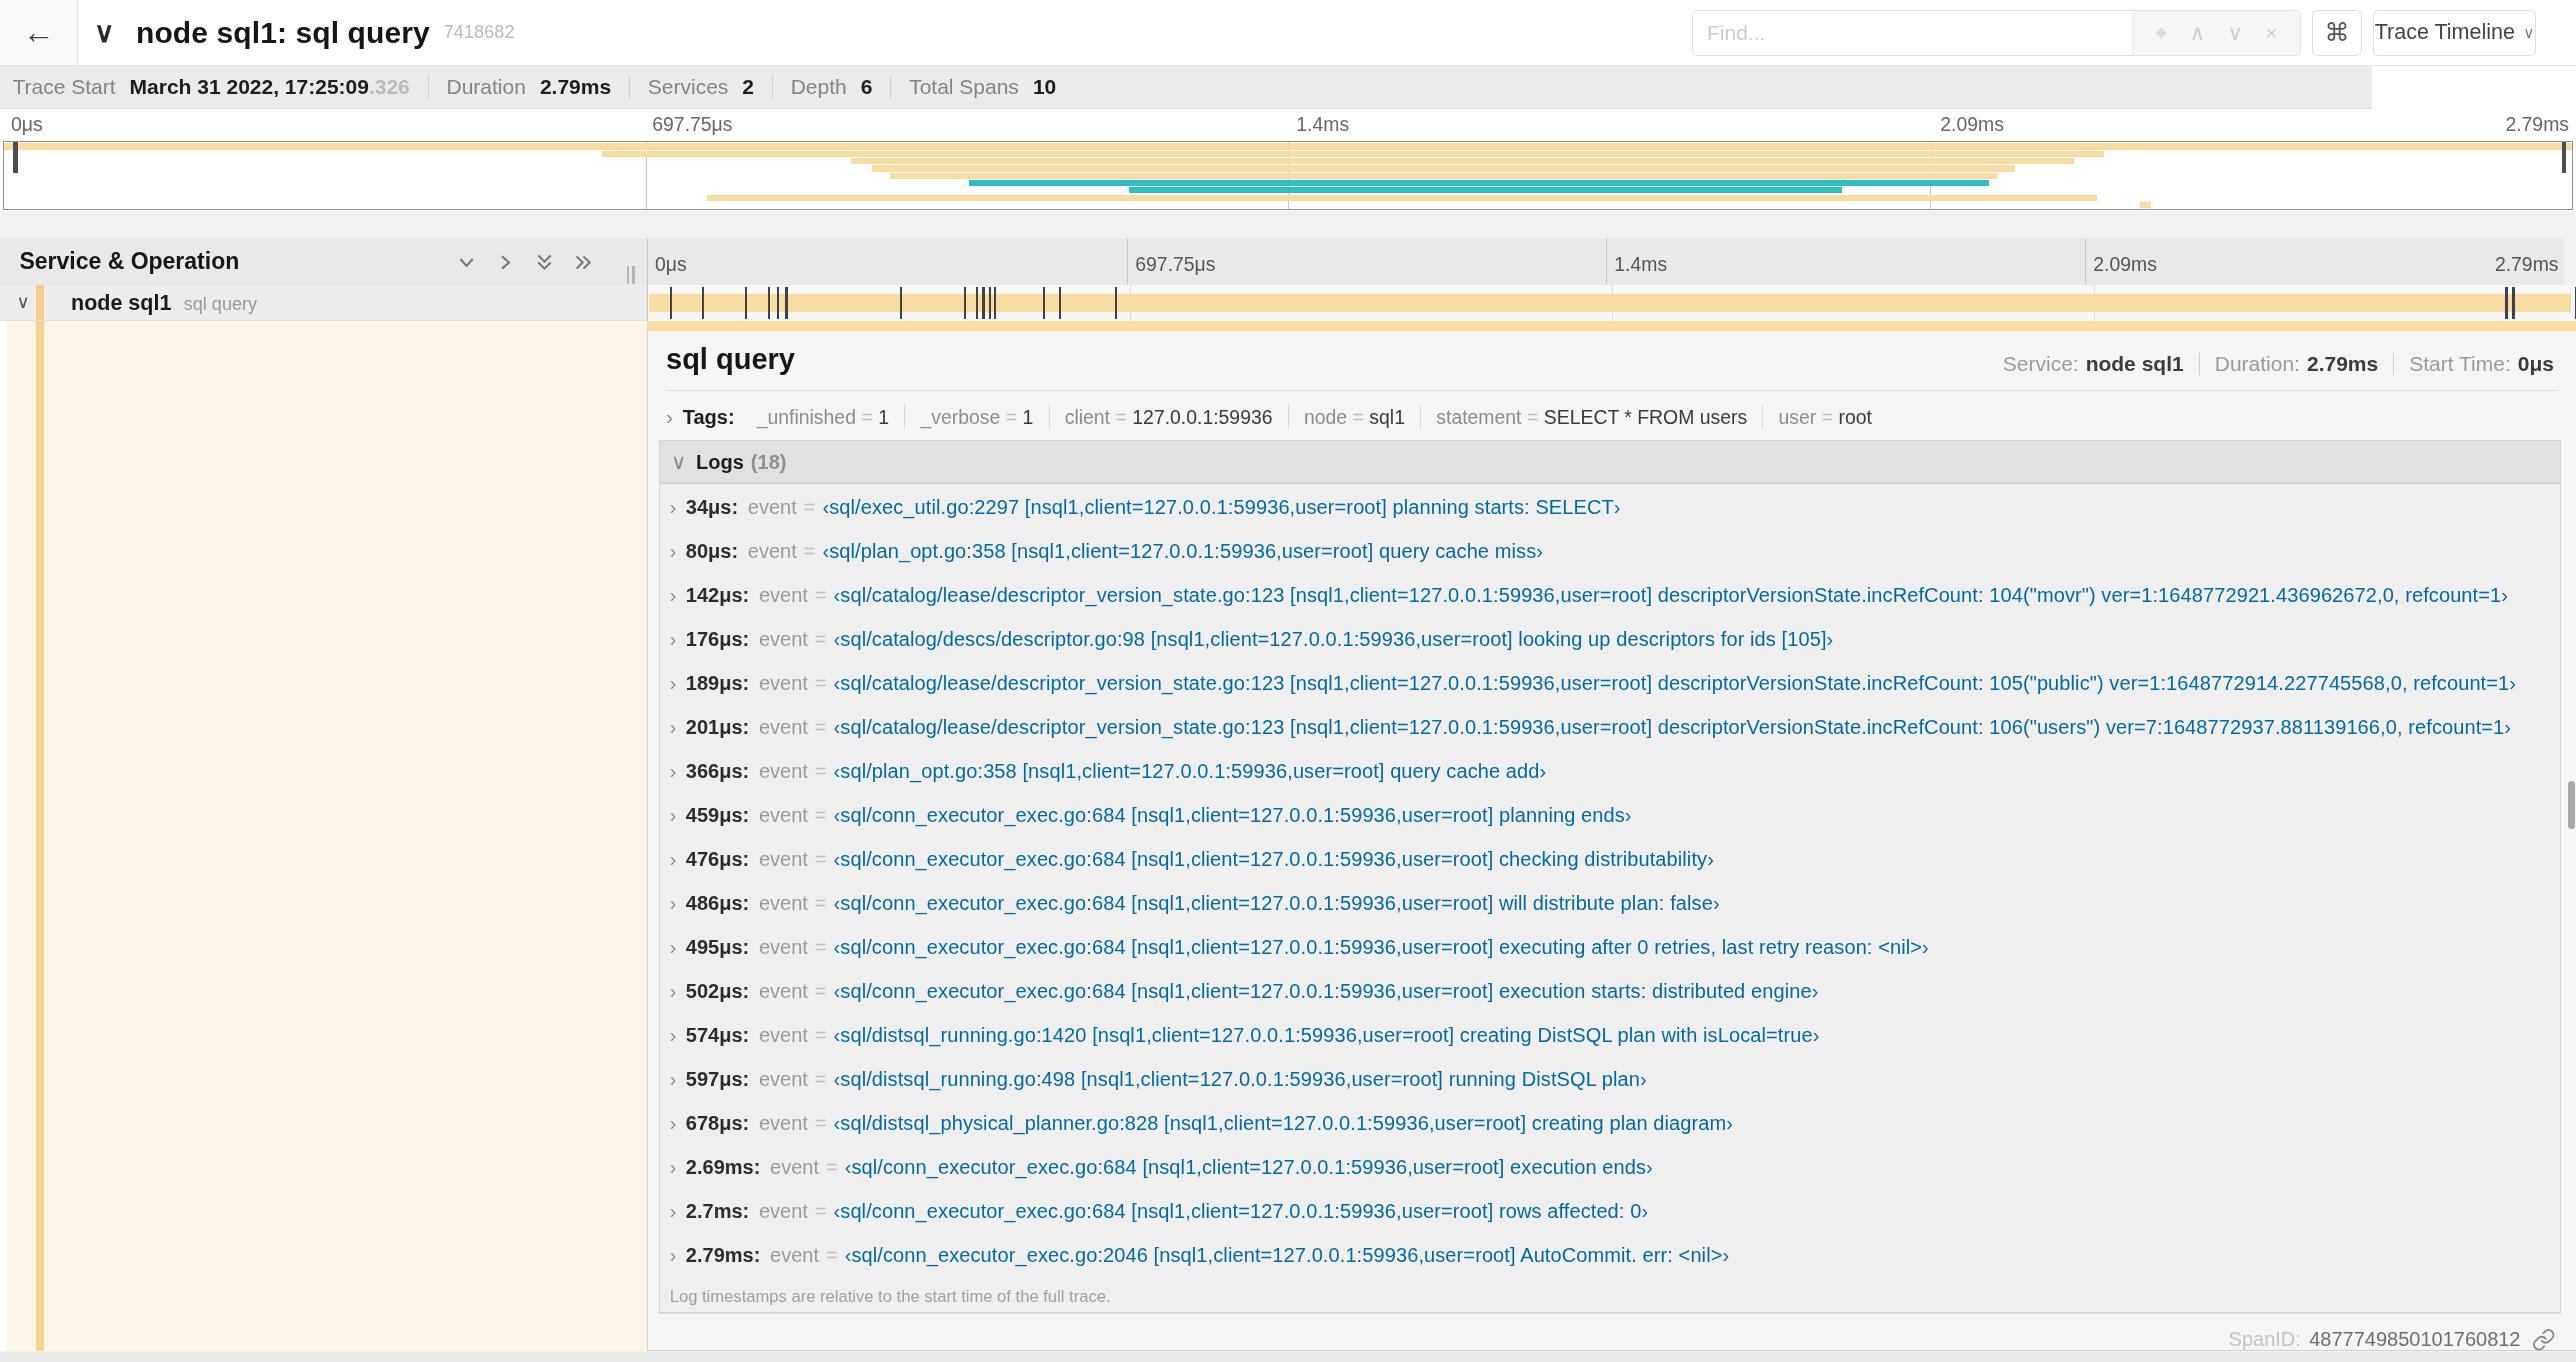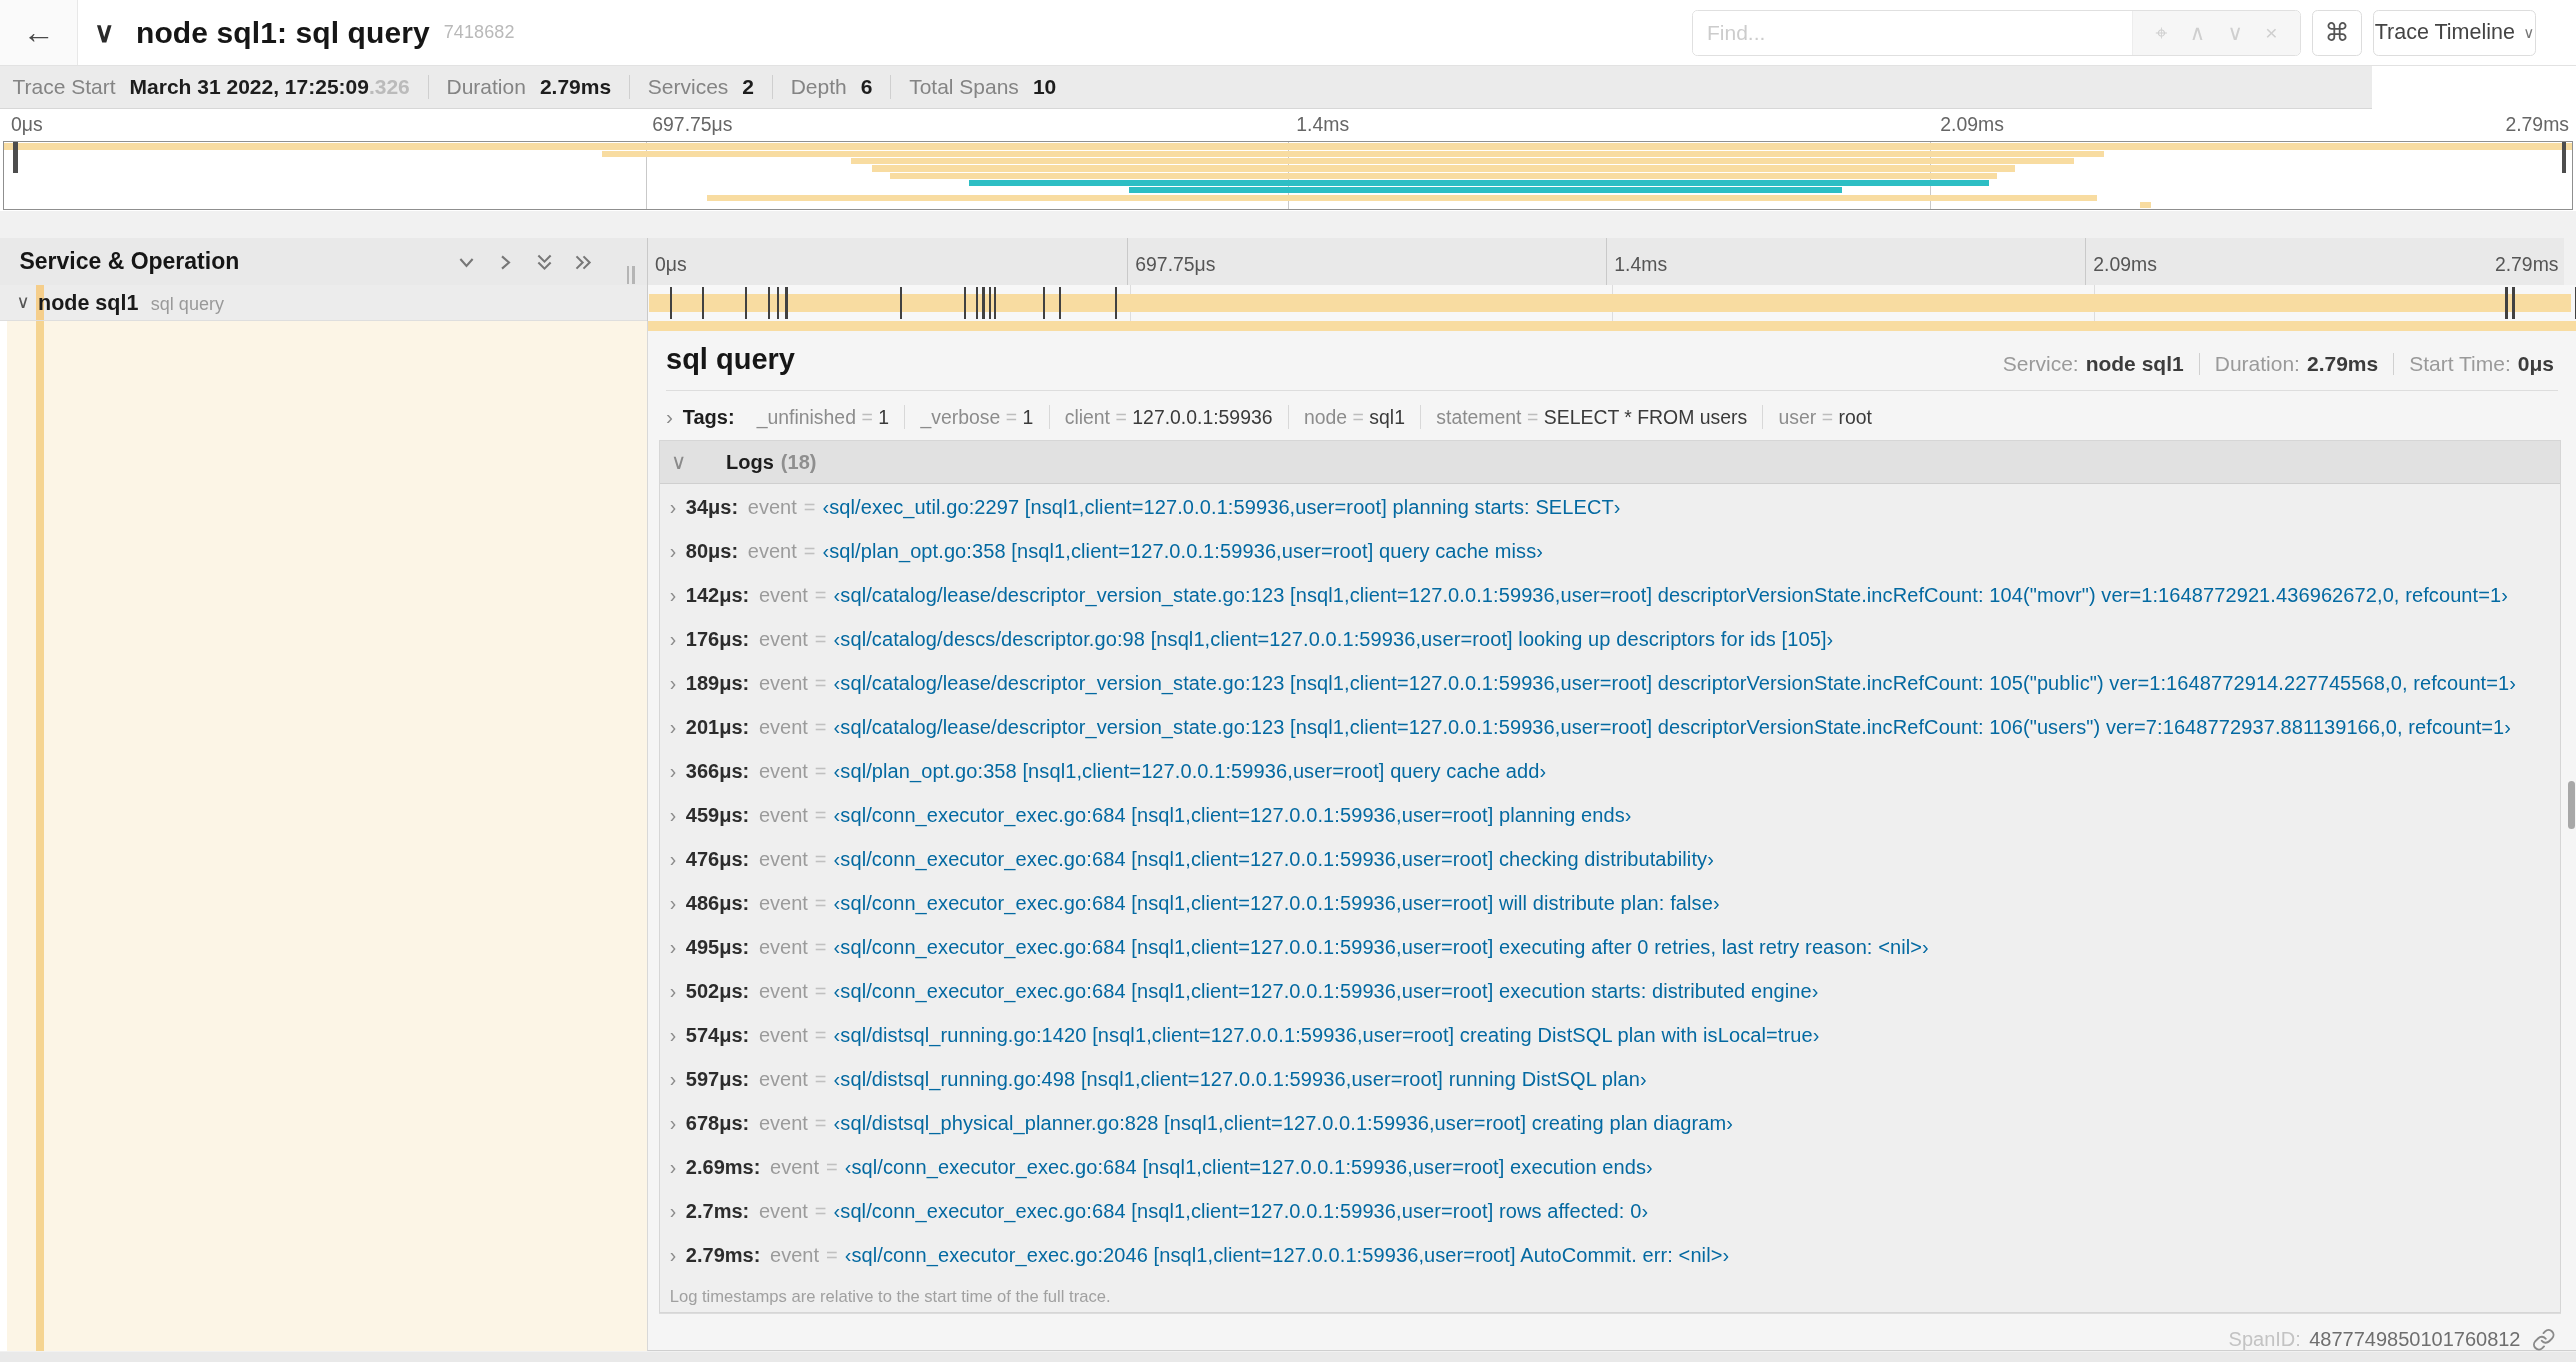--- a/index.html
+++ b/index.html
@@ -49,21 +49,21 @@
   #col-drag i { width:2.1px; height:18px; background:#b5b5b5; display:block; }
   #tl-ticks { position:absolute; left:647px; top:0; right:0; height:100%; border-left:0.7px solid #c9c9c9; }
   .tl-grid { position:absolute; top:0; width:0.7px; height:100%; background:#c9c9c9; }
   .tl-tick-label { position:absolute; top:15.2px; font-size:19.4px; color:#555; }
 
   
   #span-row { position:absolute; left:0; top:285px; width:2576px; height:36px; cursor:pointer; }
   #span-row-left { position:absolute; left:0; top:0; width:647px; height:100%; background:#ececec; border-bottom:0.7px solid #dedede; }
   #row-chevron { position:absolute; left:16.6px; top:5.5px; font-size:18px; color:#555; cursor:pointer; }
   #row-stripe { position:absolute; left:36px; top:0; width:8.3px; height:100%; background:#f5ce8b; }
-  #row-svc { position:absolute; left:38px; top:5.5px; font-size:21.5px; font-weight:bold; color:#1a1a1a; }
+  #row-svc { position:absolute; left:71px; top:5.5px; font-size:21.5px; font-weight:bold; color:#1a1a1a; }
   #row-op { font-size:18px; font-weight:normal; color:#999; margin-left:12.5px; }
   #span-row-right { position:absolute; left:647px; top:0; right:0; height:100%; background:#f7f7f7; border-left:0.7px solid #c9c9c9; }
   #span-bar { position:absolute; left:1.4px; right:5.5px; top:9px; height:18px; background:#f8dca1; }
   .log-mark { position:absolute; top:2.1px; width:2.1px; height:32px; background:#414141; }
 
   
   #detail-left { position:absolute; left:0; top:321px; width:647px; height:1030px; background:#fff; }
   #detail-left-fill { position:absolute; left:7px; right:0; top:0; bottom:0; background:#fcf5e6; }
   #detail-left-stripe { position:absolute; left:36px; top:0; width:8.3px; height:100%; background:#f5d491; }
   #detail-panel { position:absolute; left:647px; top:321px; width:1929px; height:1030px; background:#f5f5f5; border-left:0.7px solid #d8d8d8; border-bottom:1.4px solid #cfcfcf; }
@@ -77,21 +77,21 @@
   .toggle-chev { font-size:21px; color:#8a8a8a; margin-right:9.7px; }
   #tags-label { font-size:20px; font-weight:bold; color:#1d1d1d; margin-right:7px; }
   .tag { display:flex; align-items:center; font-size:19.4px; padding:0 15.2px; border-right:0.7px solid #d8d8d8; height:23.5px; }
   .tag:last-child { border-right:none; }
   .tag .k { color:#8c8c8c; }
   .tag .eq { color:#bdbdbd; margin:0 5.5px; }
   .tag .v { color:#3a3a3a; }
 
   #logs-block { position:absolute; left:11px; right:15.2px; top:119px; height:873px; border:0.7px solid #d6d6d6; background:#efefef; }
   #logs-header { position:absolute; left:0; top:0; width:100%; height:43px; background:#e1e1e1; border-bottom:0.7px solid #cfcfcf; display:flex; align-items:center; padding-left:11px; cursor:pointer; }
-  #logs-title { font-size:20px; font-weight:bold; color:#1d1d1d; margin-right:7px;margin-left:30px; }
+  #logs-title { font-size:20px; font-weight:bold; color:#1d1d1d; margin-right:7px; }
   #logs-count { font-size:20px; color:#8f8f8f;font-weight:bold; }
   #log-rows { position:absolute; left:0; top:44px; width:100%; }
   .log-row { height:44px; display:flex; align-items:center; padding-left:9.7px; white-space:nowrap; overflow:hidden; cursor:pointer; }
   .log-row .lr-chev { font-size:19.4px; color:#8a8a8a; margin-right:9.7px; }
   .log-row .lr-time { font-size:20px; font-weight:bold; color:#2c2c2c; margin-right:9.7px; }
   .log-row .lr-field { font-size:20px; color:#9b9b9b; }
   .log-row .lr-eq { font-size:20px; color:#c0c0c0; margin:0 7px; }
   .log-row .lr-val { font-size:20px; color:#0369a1; letter-spacing:0.1px; }
   #logs-note { position:absolute; left:9.7px; bottom:5.5px; font-size:16.6px; color:#a0a0a0; }
 

